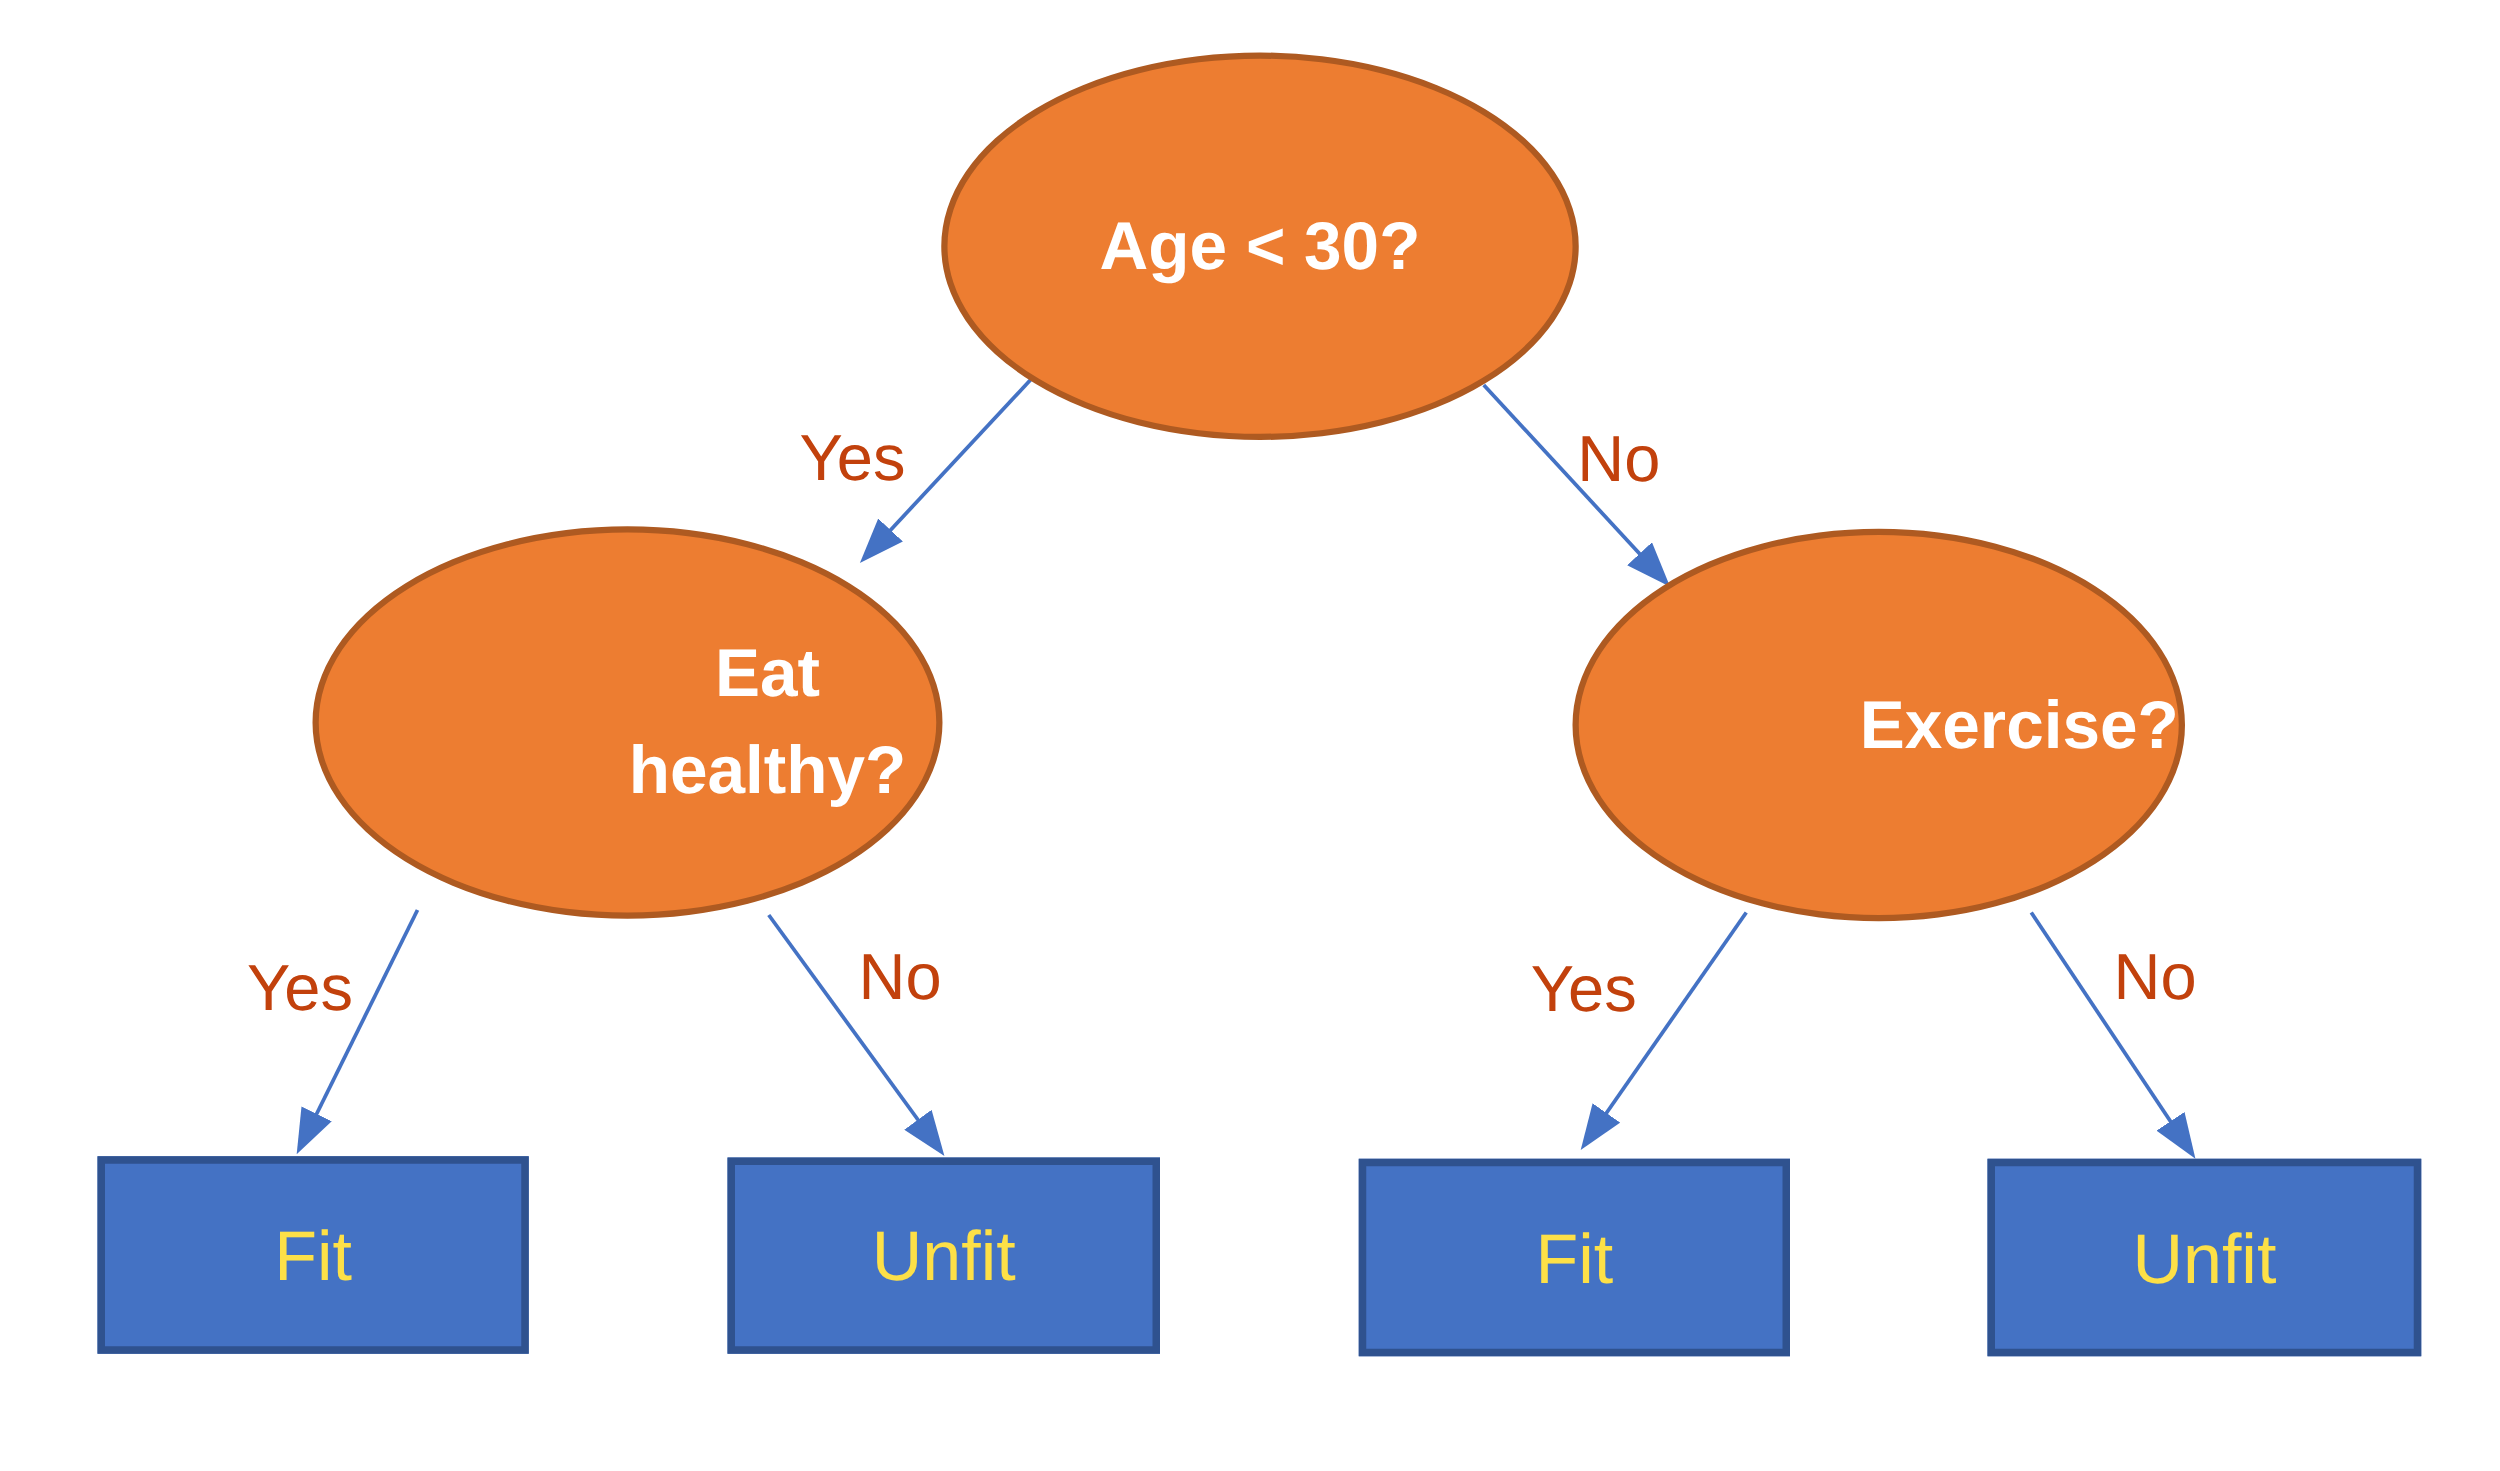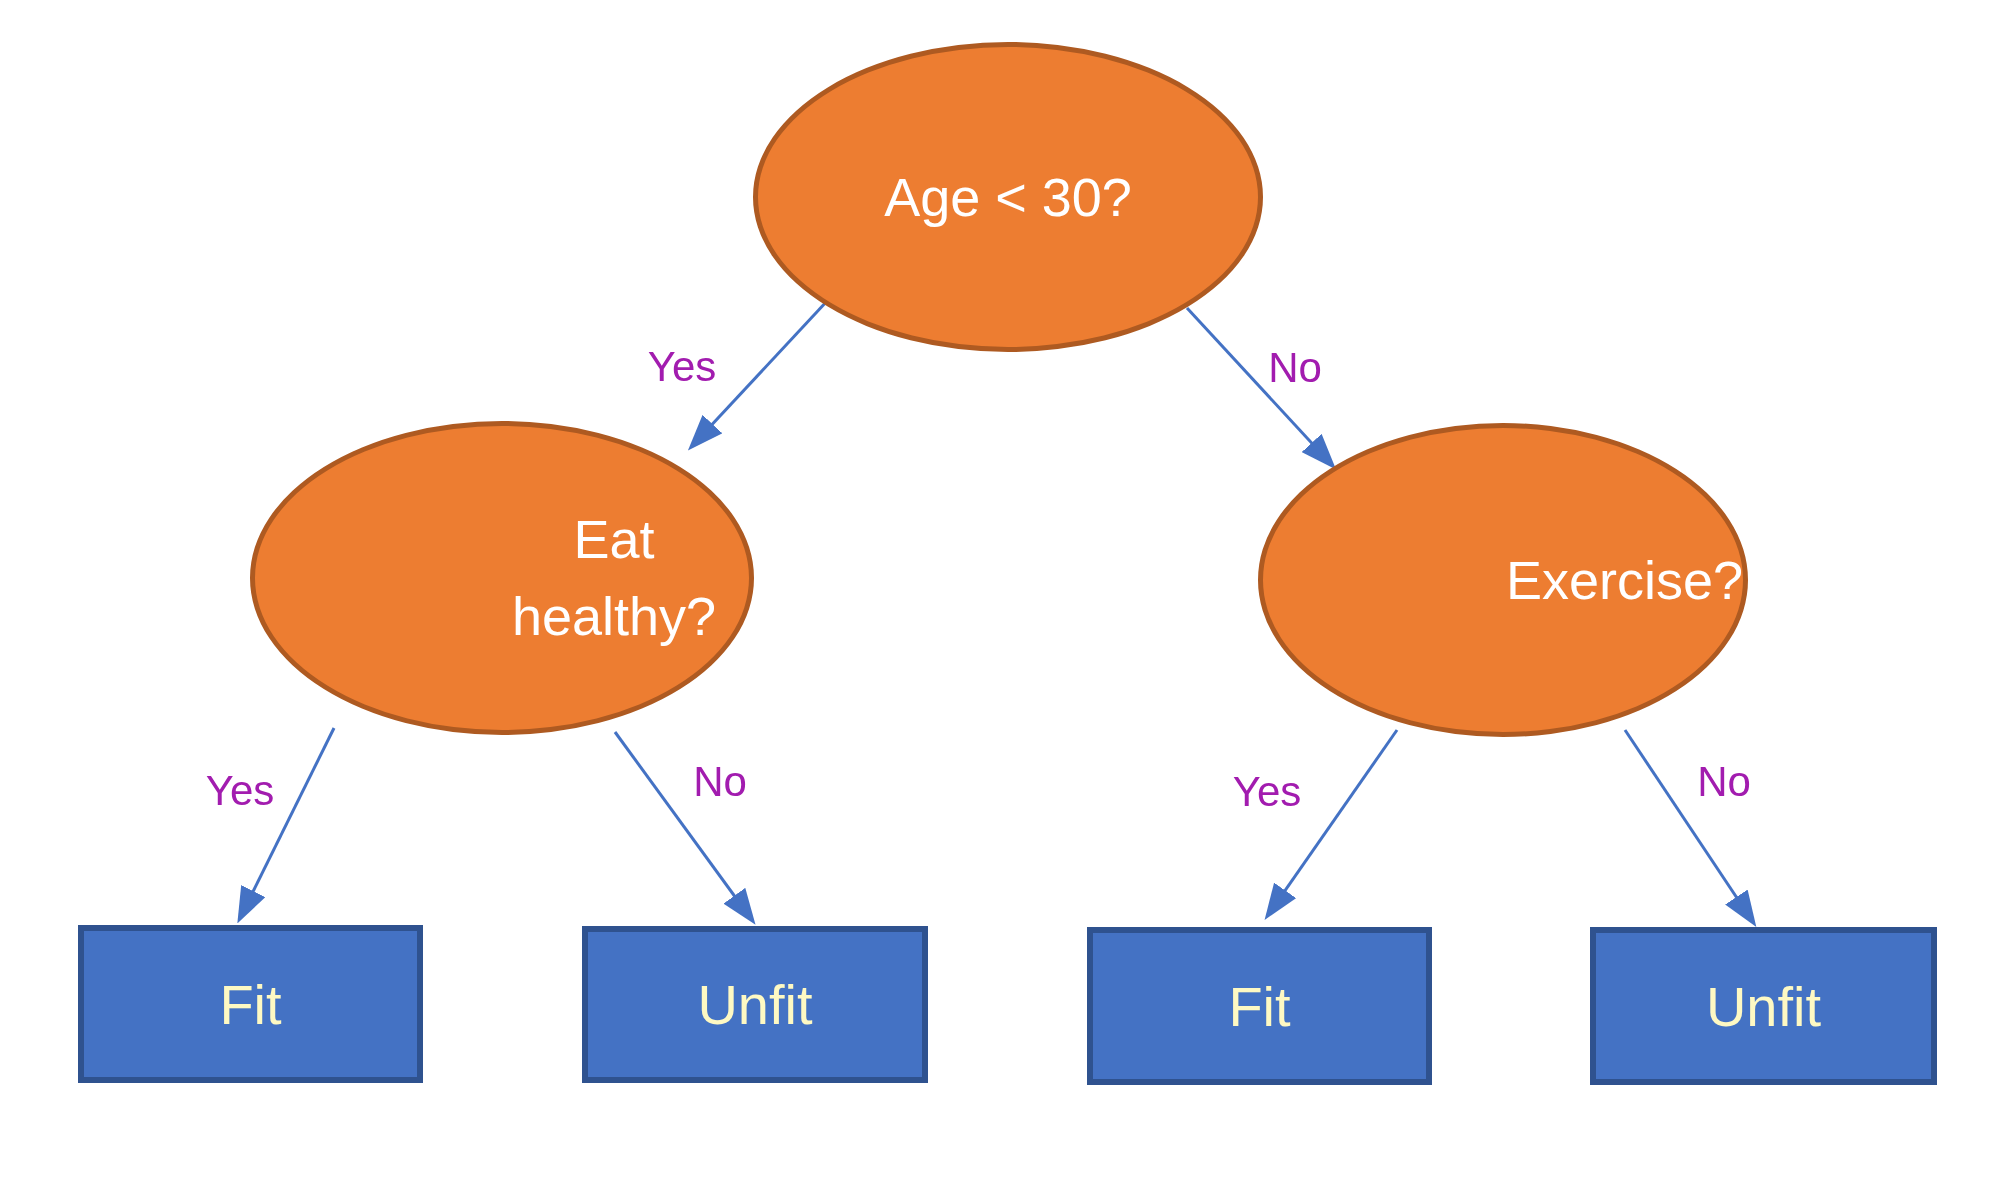--- a/index.html
+++ b/index.html
@@ -37,41 +37,42 @@
     display: flex;
     align-items: center;
     justify-content: center;
     text-align: center;
     color: #ffffff;
     font-size: 54px;
     line-height: 1.42;
   }
   .node-ellipse .node-text {
     max-width: 270px;
+    font-weight: bold;
   }
   .node-ellipse .node-text.wide {
     max-width: 420px;
   }
   .leaf-box {
     position: absolute;
     box-sizing: border-box;
     background: #4472C4;
     border: 6px solid #2F528F;
     display: flex;
     align-items: center;
     justify-content: center;
     text-align: center;
-    color: #fef9c3;
+    color: #fde047;
     font-size: 56px;
   }
   .edge-label {
     position: absolute;
     transform: translate(-50%, -50%);
-    color: #a21caf;
-    font-size: 42px;
+    color: #c2410c;
+    font-size: 52px;
     white-space: nowrap;
   }
   
   #node-root  { left: 753px;  top: 42px;  width: 510px; height: 310px; }
   #node-eat   { left: 250px;  top: 421px; width: 504px; height: 314px; justify-content: flex-end; }
   #node-exer  { left: 1258px; top: 423px; width: 490px; height: 314px; justify-content: flex-end; }
   #leaf-fit-1   { left: 78px;   top: 925px; width: 345px; height: 158px; }
   #leaf-unfit-1 { left: 582px;  top: 926px; width: 346px; height: 157px; }
   #leaf-fit-2   { left: 1087px; top: 927px; width: 345px; height: 158px; }
   #leaf-unfit-2 { left: 1590px; top: 927px; width: 347px; height: 158px; }

